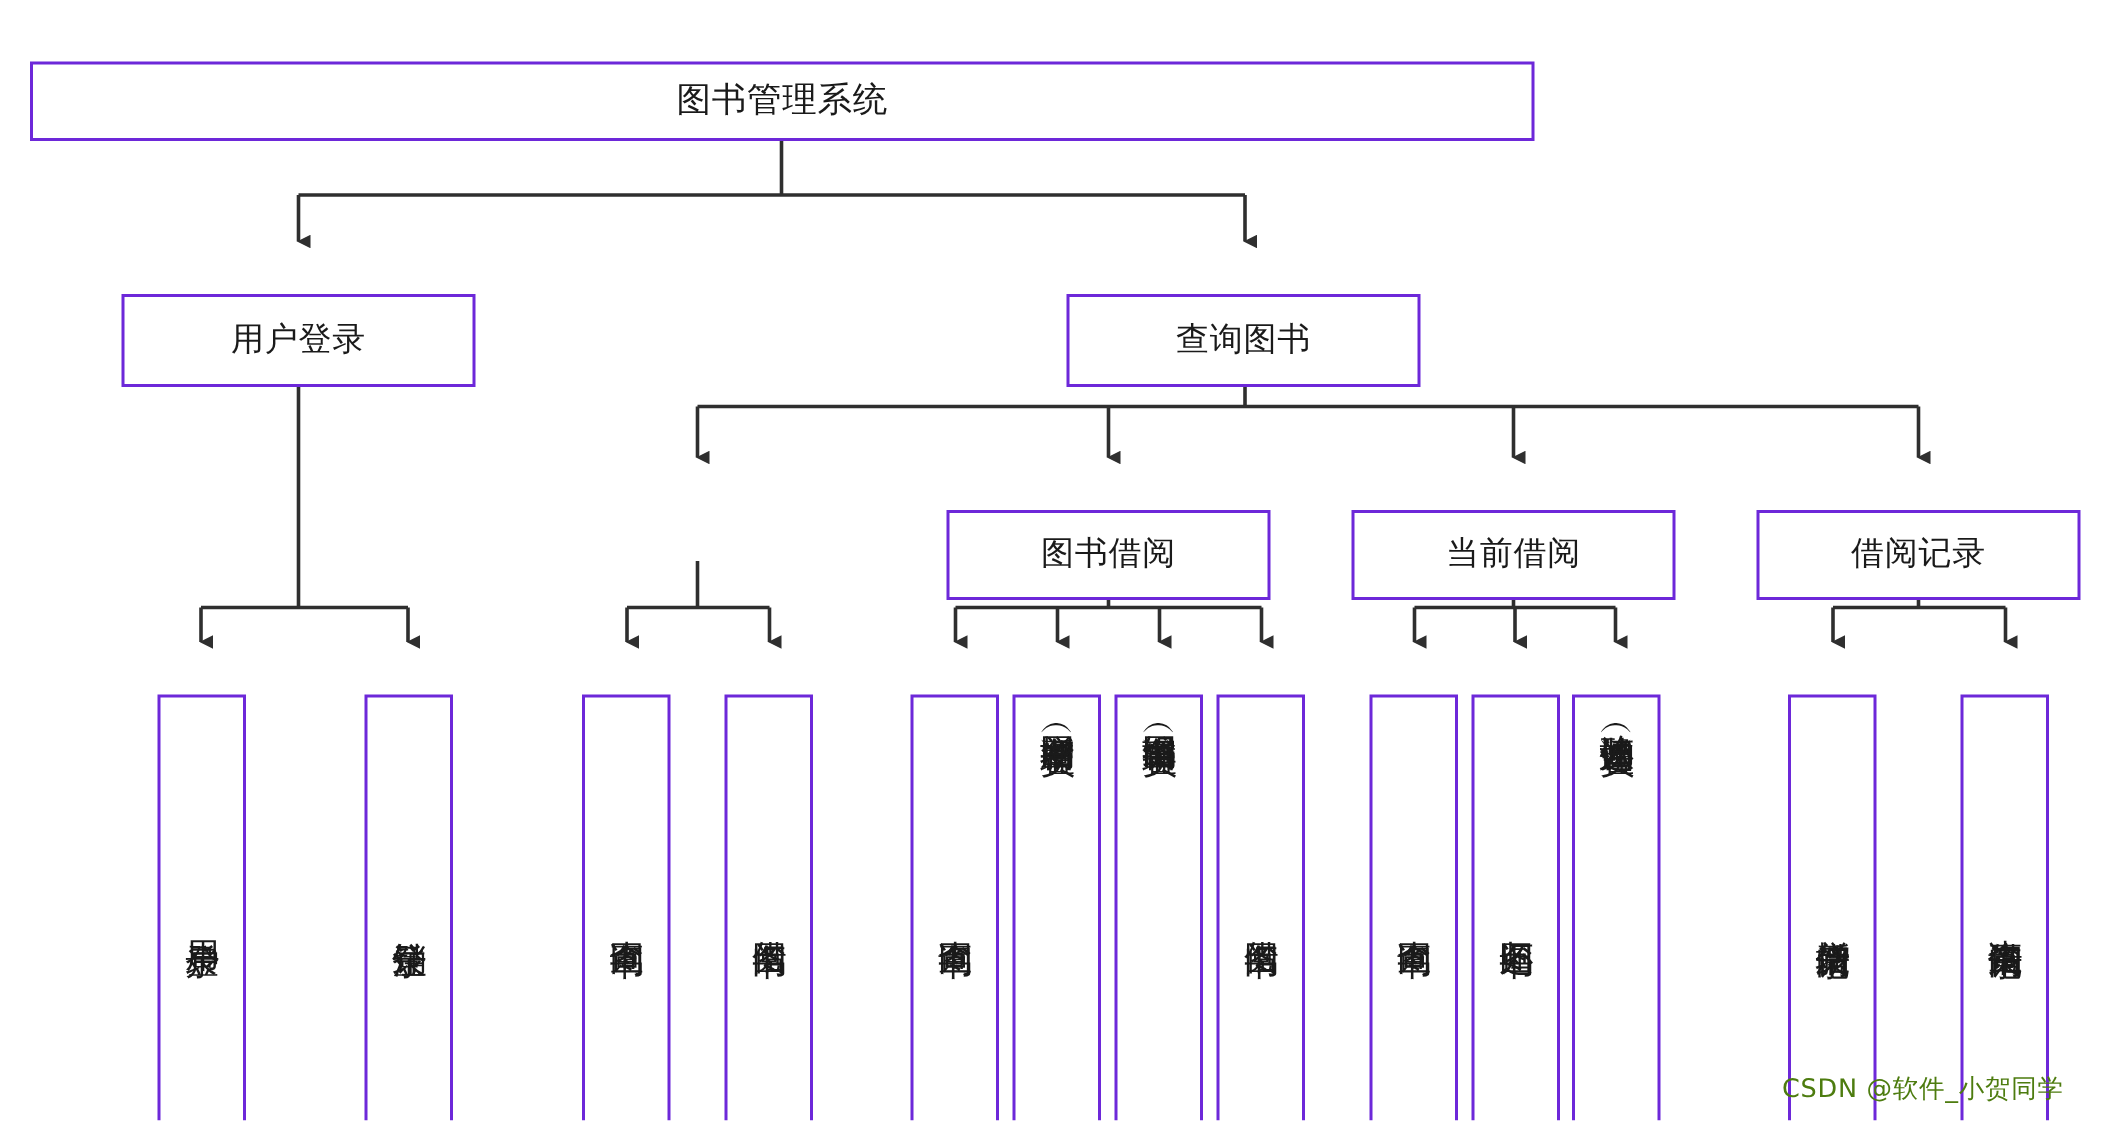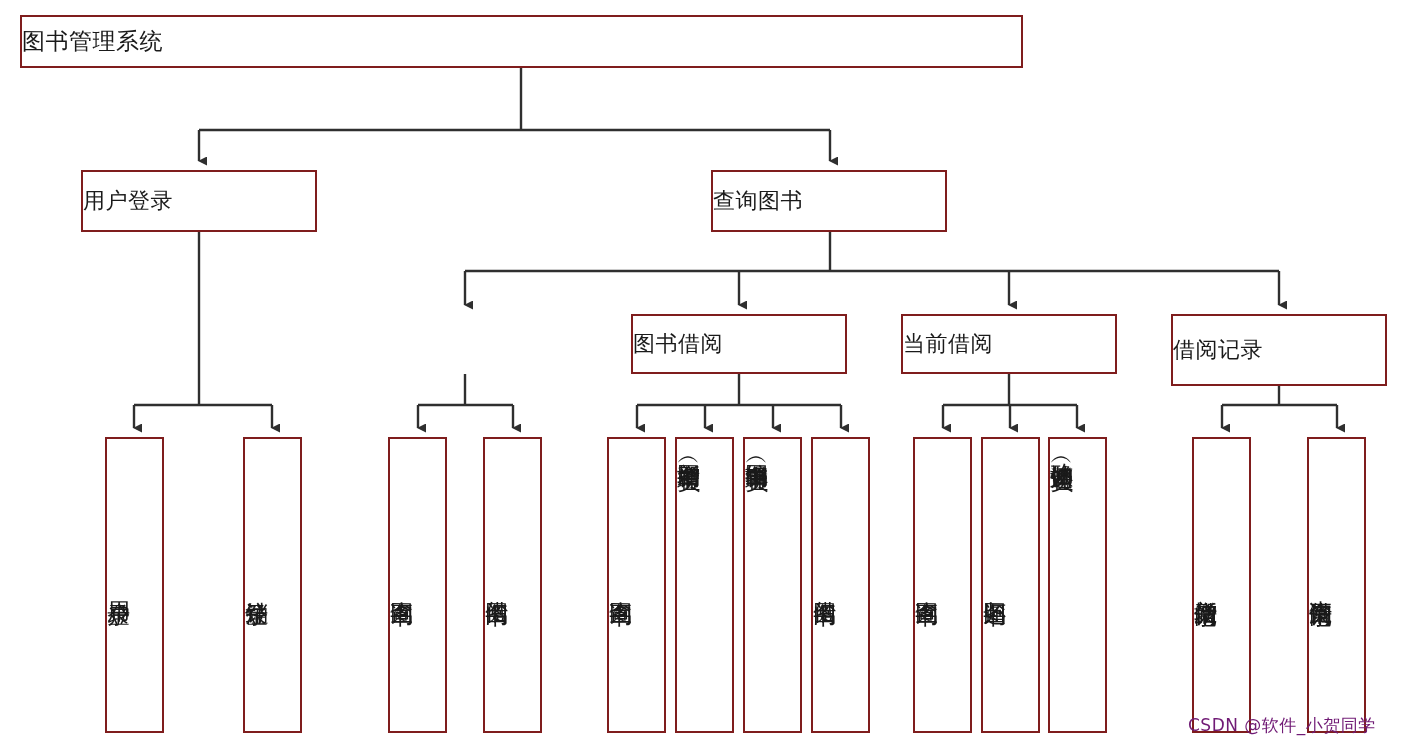--- a/index.html
+++ b/index.html
@@ -20,27 +20,28 @@
   #edges {
     position: absolute;
     left: 0;
     top: 0;
     width: 1405px;
     height: 747px;
   }
   .node {
     position: absolute;
     box-sizing: border-box;
-    border: 2px solid #7f1d1d;
+    border: 2px solid #6d28d9;
     background: #ffffff;
     display: flex;
     align-items: center;
-    justify-content: flex-start;
+    justify-content: center;
     color: #1a1a1a;
     z-index: 2;
+    margin-top: 26px;
   }
   .node .lbl {
     display: block;
     text-align: center;
     line-height: 1.18;
     letter-spacing: 0.5px;
   }
   
   .node.horiz .lbl {
     writing-mode: horizontal-tb;
@@ -62,21 +63,21 @@
   }
   .node.vert.center {
     align-items: center;
     padding-top: 0;
   }
   .watermark {
     position: absolute;
     left: 1188px;
     top: 714px;
     font-size: 17px;
-    color: #701a75;
+    color: #4d7c0f;
     white-space: nowrap;
     z-index: 5;
     letter-spacing: 0.5px;
   }
 </style>
 </head>
 <body>
 
 <div id="canvas">
 
@@ -140,21 +141,21 @@
   <div class="node horiz" style="left:711px; top:170px; width:236px; height:62px;">
     <span class="lbl">查询图书</span>
   </div>
 
   <div class="node horiz" style="left:901px; top:314px; width:216px; height:60px;">
     <span class="lbl">当前借阅</span>
   </div>
   <div class="node horiz" style="left:631px; top:314px; width:216px; height:60px;">
     <span class="lbl">图书借阅</span>
   </div>
-  <div class="node horiz" style="left:1171px; top:314px; width:216px; height:72px;">
+  <div class="node horiz" style="left:1171px; top:314px; width:216px; height:60px;">
     <span class="lbl">借阅记录</span>
   </div>
 
   <div class="node vert center" style="left:105px; top:437px; width:59px; height:296px;">
     <span class="lbl">用户登录</span>
   </div>
   <div class="node vert center" style="left:243px; top:437px; width:59px; height:296px;">
     <span class="lbl">注销登录</span>
   </div>
 

